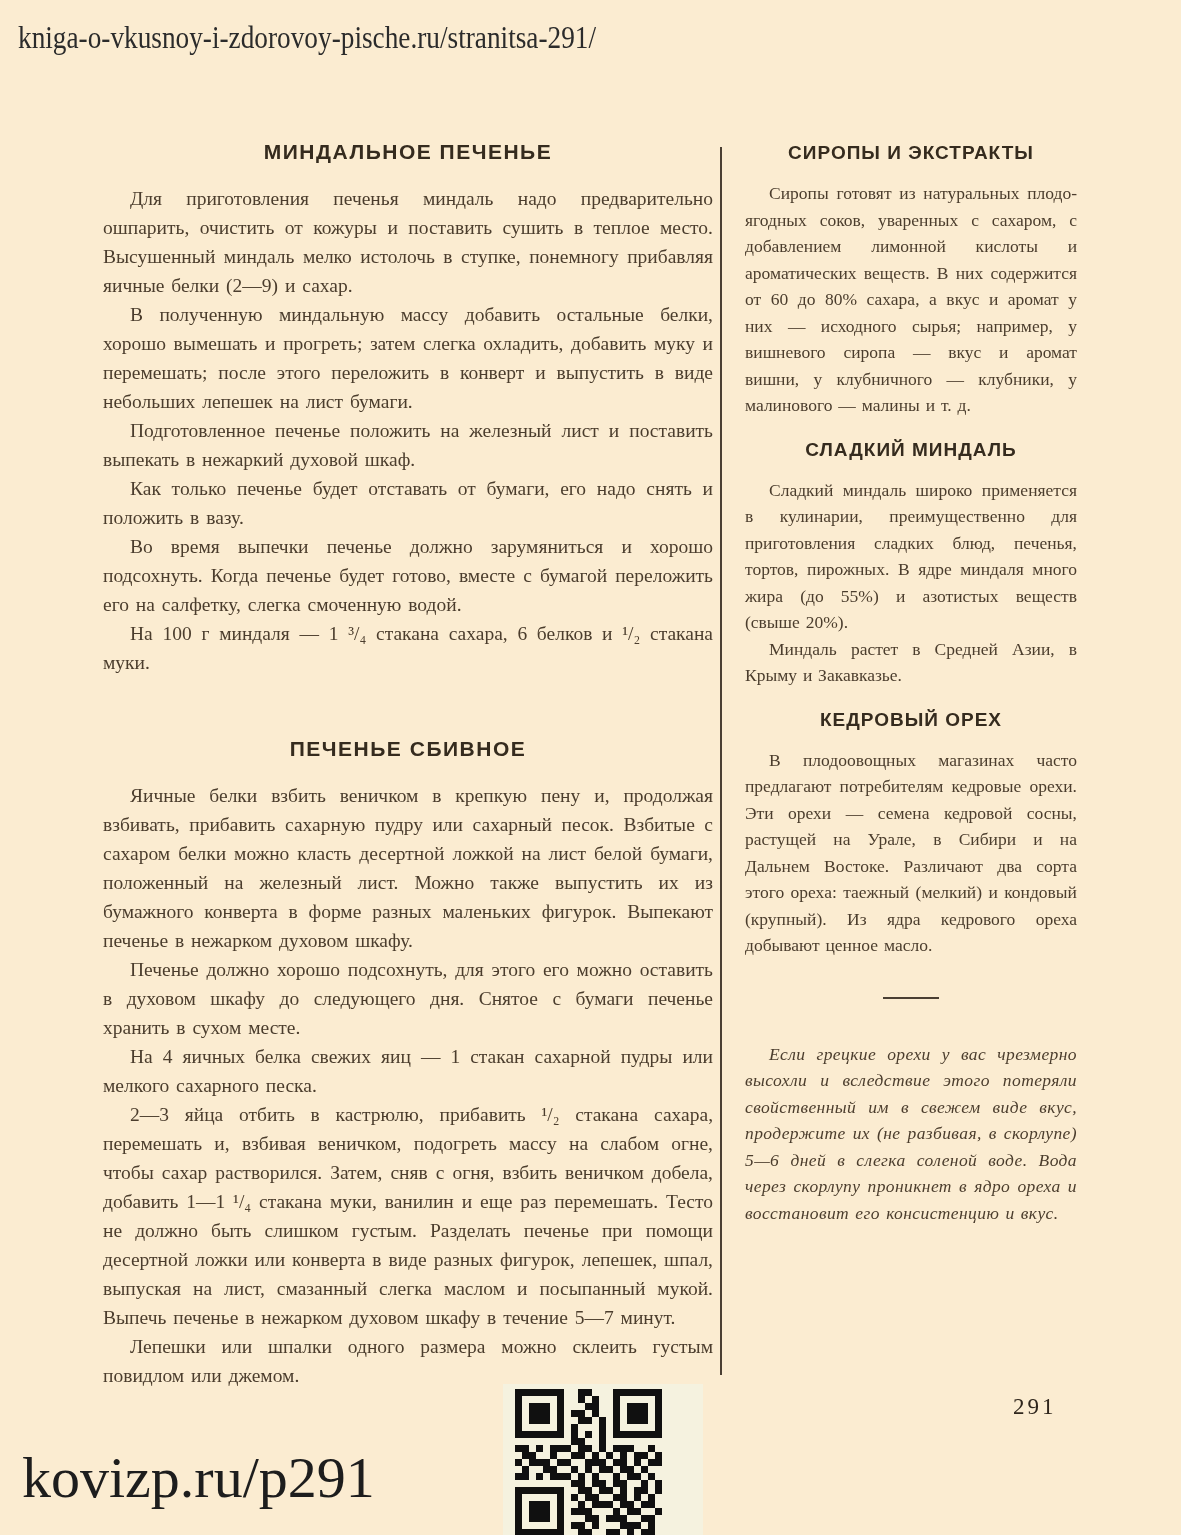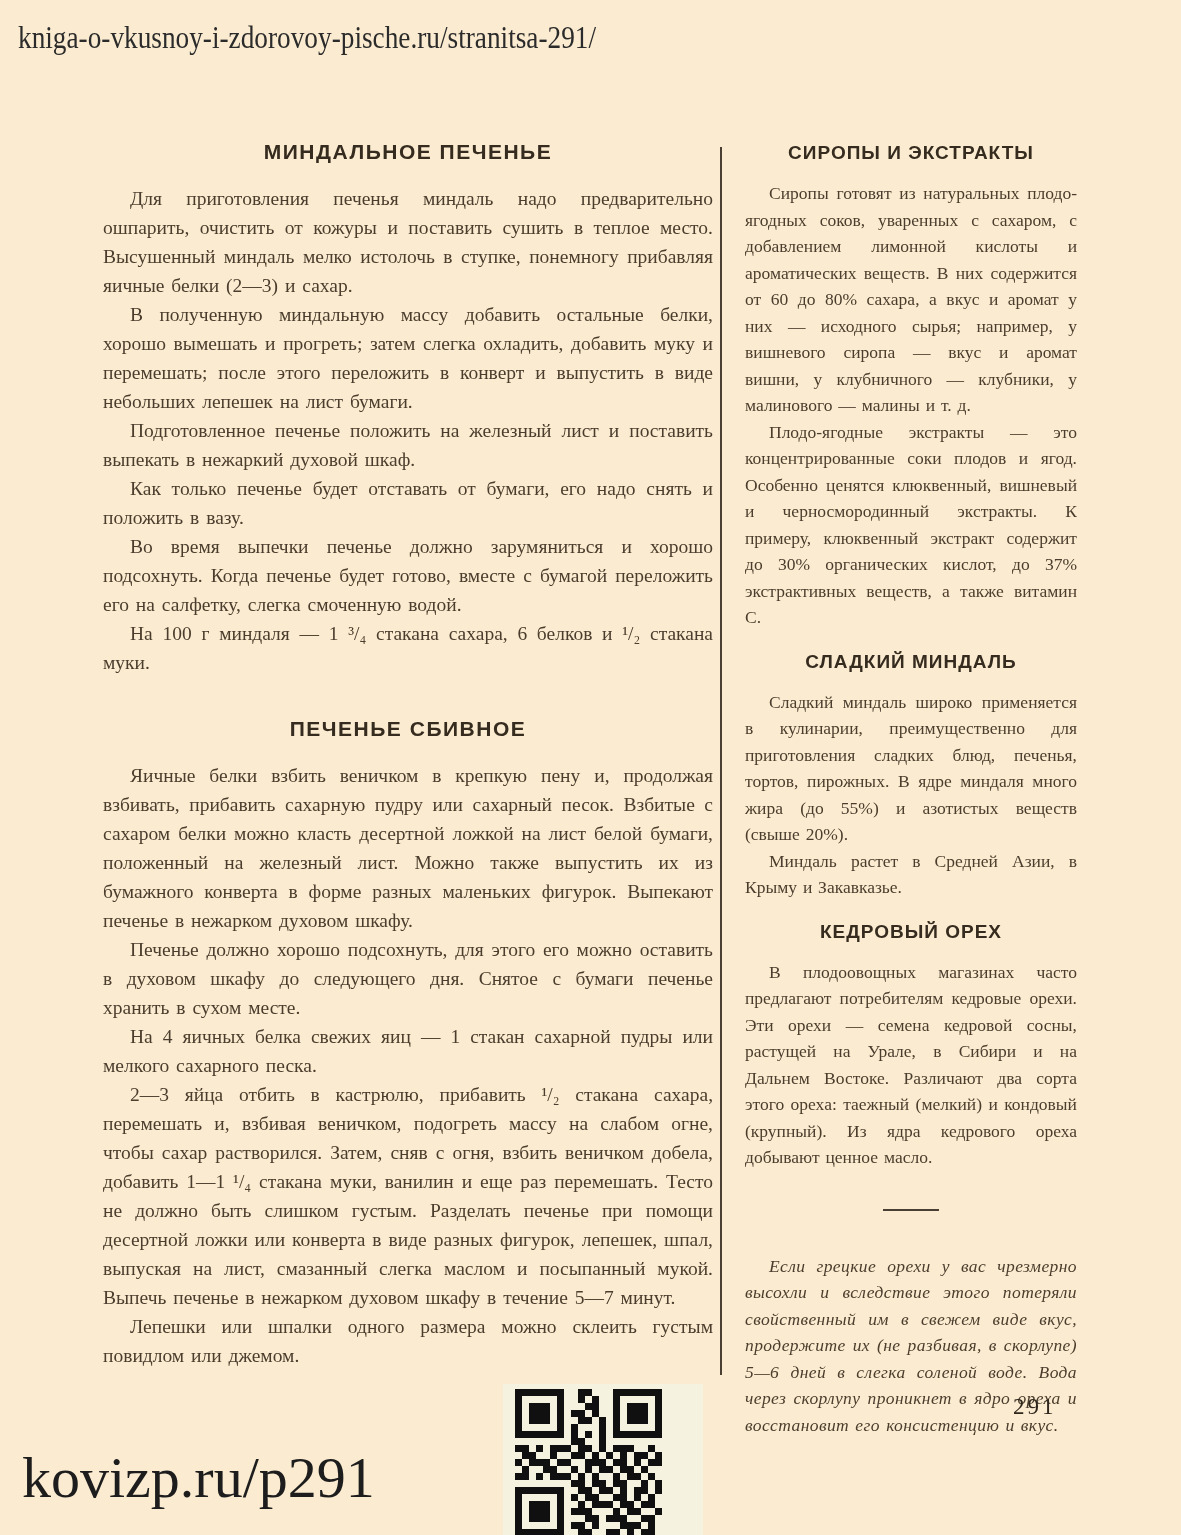--- a/index.html
+++ b/index.html
@@ -31,21 +31,21 @@
     background:#4a3f33;
   }
   h2.sec{
     font-family:"Liberation Sans", sans-serif;
     font-weight:bold;color:#352b1e;
     text-align:center;
     margin:0 0 20px 0;
   }
   .col-left h2.sec{font-size:21px;letter-spacing:1.5px;}
   .col-right h2.sec{font-size:19px;letter-spacing:1px;margin-bottom:16px;}
-  h2.sec.gap{margin-top:40px;}
+  h2.sec.gap{margin-top:60px;}
   .col-right h2.sec.gap{margin-top:20px;}
   .col-left p{
     margin:0;font-size:19.5px;line-height:29px;
     text-align:justify;text-indent:27px;word-spacing:2px;
   }
   .col-right p{
     margin:0;font-size:17.5px;line-height:26.5px;
     text-align:justify;text-indent:24px;word-spacing:1.5px;
   }
   .divider{
@@ -77,40 +77,39 @@
 </style>
 </head>
 <body>
 
 <div class="top-url">kniga-o-vkusnoy-i-zdorovoy-pische.ru/stranitsa-291/</div>
 
 <div class="vrule"></div>
 
 <div class="col-left">
   <h2 class="sec">МИНДАЛЬНОЕ ПЕЧЕНЬЕ</h2>
-  <p>Для приготовления печенья миндаль надо предварительно ошпарить, очистить от кожуры и поставить сушить в теплое место. Высушенный миндаль мелко истолочь в ступке, понемногу прибавляя яичные белки (2—3) и сахар.</p>
+  <p>Для приготовления печенья миндаль надо предварительно ошпарить, очистить от кожуры и поставить сушить в теплое место. Высушенный миндаль мелко истолочь в ступке, понемногу прибавляя яичные белки (2—9) и сахар.</p>
   <p>В полученную миндальную массу добавить остальные белки, хорошо вымешать и прогреть; затем слегка охладить, добавить муку и перемешать; после этого переложить в конверт и выпустить в виде небольших лепешек на лист бумаги.</p>
   <p>Подготовленное печенье положить на железный лист и поставить выпекать в нежаркий духовой шкаф.</p>
   <p>Как только печенье будет отставать от бумаги, его надо снять и положить в вазу.</p>
   <p>Во время выпечки печенье должно зарумяниться и хорошо подсохнуть. Когда печенье будет готово, вместе с бумагой переложить его на салфетку, слегка смоченную водой.</p>
   <p>На 100 г миндаля — 1 ³/₄ стакана сахара, 6 белков и ¹/₂ стакана муки.</p>
 
   <h2 class="sec gap">ПЕЧЕНЬЕ СБИВНОЕ</h2>
   <p>Яичные белки взбить веничком в крепкую пену и, продолжая взбивать, прибавить сахарную пудру или сахарный песок. Взбитые с сахаром белки можно класть десертной ложкой на лист белой бумаги, положенный на железный лист. Можно также выпустить их из бумажного конверта в форме разных маленьких фигурок. Выпекают печенье в нежарком духовом шкафу.</p>
   <p>Печенье должно хорошо подсохнуть, для этого его можно оставить в духовом шкафу до следующего дня. Снятое с бумаги печенье хранить в сухом месте.</p>
   <p>На 4 яичных белка свежих яиц — 1 стакан сахарной пудры или мелкого сахарного песка.</p>
 
   <p>2—3 яйца отбить в кастрюлю, прибавить ¹/₂ стакана сахара, перемешать и, взбивая веничком, подогреть массу на слабом огне, чтобы сахар растворился. Затем, сняв с огня, взбить веничком добела, добавить 1—1 ¹/₄ стакана муки, ванилин и еще раз перемешать. Тесто не должно быть слишком густым. Разделать печенье при помощи десертной ложки или конверта в виде разных фигурок, лепешек, шпал, выпуская на лист, смазанный слегка маслом и посыпанный мукой. Выпечь печенье в нежарком духовом шкафу в течение 5—7 минут.</p>
   <p>Лепешки или шпалки одного размера можно склеить густым повидлом или джемом.</p>
 </div>
 
 <div class="col-right">
   <h2 class="sec">СИРОПЫ И ЭКСТРАКТЫ</h2>
   <p>Сиропы готовят из натуральных плодо-ягодных соков, уваренных с сахаром, с добавлением лимонной кислоты и ароматических веществ. В них содержится от 60 до 80% сахара, а вкус и аромат у них — исходного сырья; например, у вишневого сиропа — вкус и аромат вишни, у клубничного — клубники, у малинового — малины и т. д.</p>
-  <p>Плодо-ягодные экстракты — это концентрированные соки плодов и ягод. Особенно ценятся клюквенный, вишневый и черносмородинный экстракты. К примеру, клюквенный экстракт содержит до 30% органических кислот, до 37% экстрактивных веществ, а также витамин С.</p>
 
   <h2 class="sec gap">СЛАДКИЙ МИНДАЛЬ</h2>
   <p>Сладкий миндаль широко применяется в кулинарии, преимущественно для приготовления сладких блюд, печенья, тортов, пирожных. В ядре миндаля много жира (до 55%) и азотистых веществ (свыше 20%).</p>
   <p>Миндаль растет в Средней Азии, в Крыму и Закавказье.</p>
 
   <h2 class="sec gap">КЕДРОВЫЙ ОРЕХ</h2>
   <p>В плодоовощных магазинах часто предлагают потребителям кедровые орехи. Эти орехи — семена кедровой сосны, растущей на Урале, в Сибири и на Дальнем Востоке. Различают два сорта этого ореха: таежный (мелкий) и кондовый (крупный). Из ядра кедрового ореха добывают ценное масло.</p>
 
   <div class="divider"></div>
 

